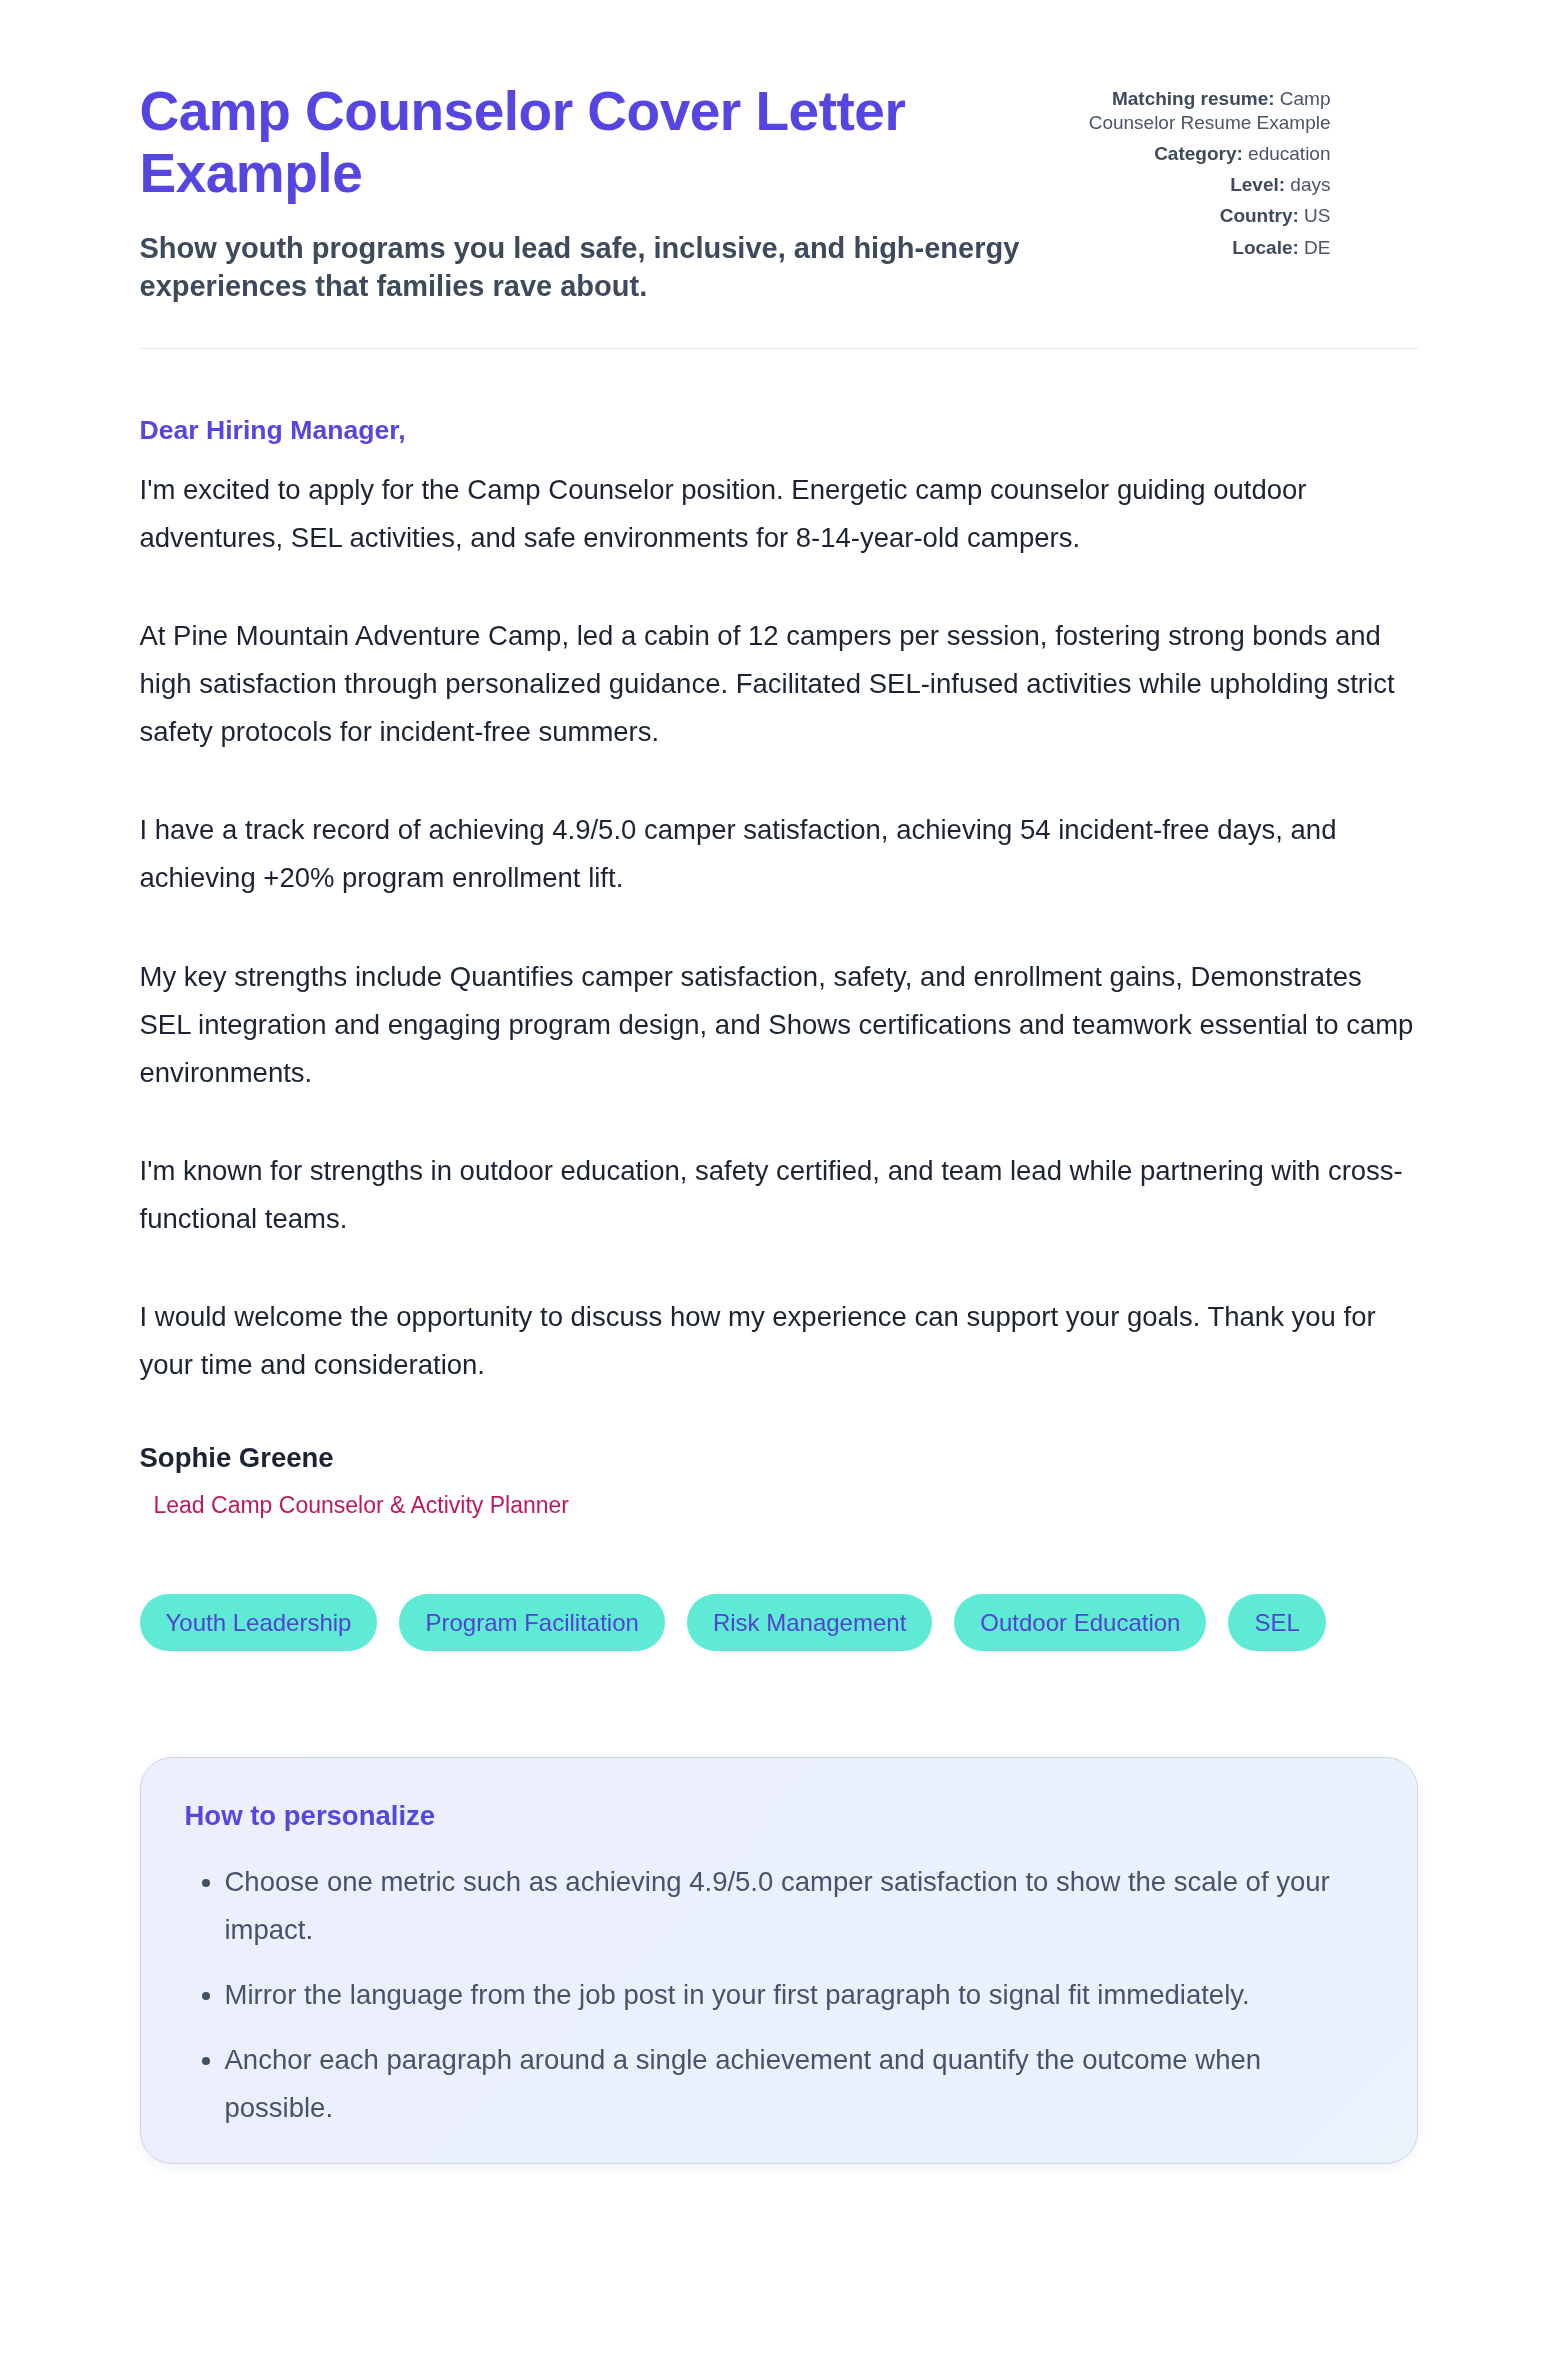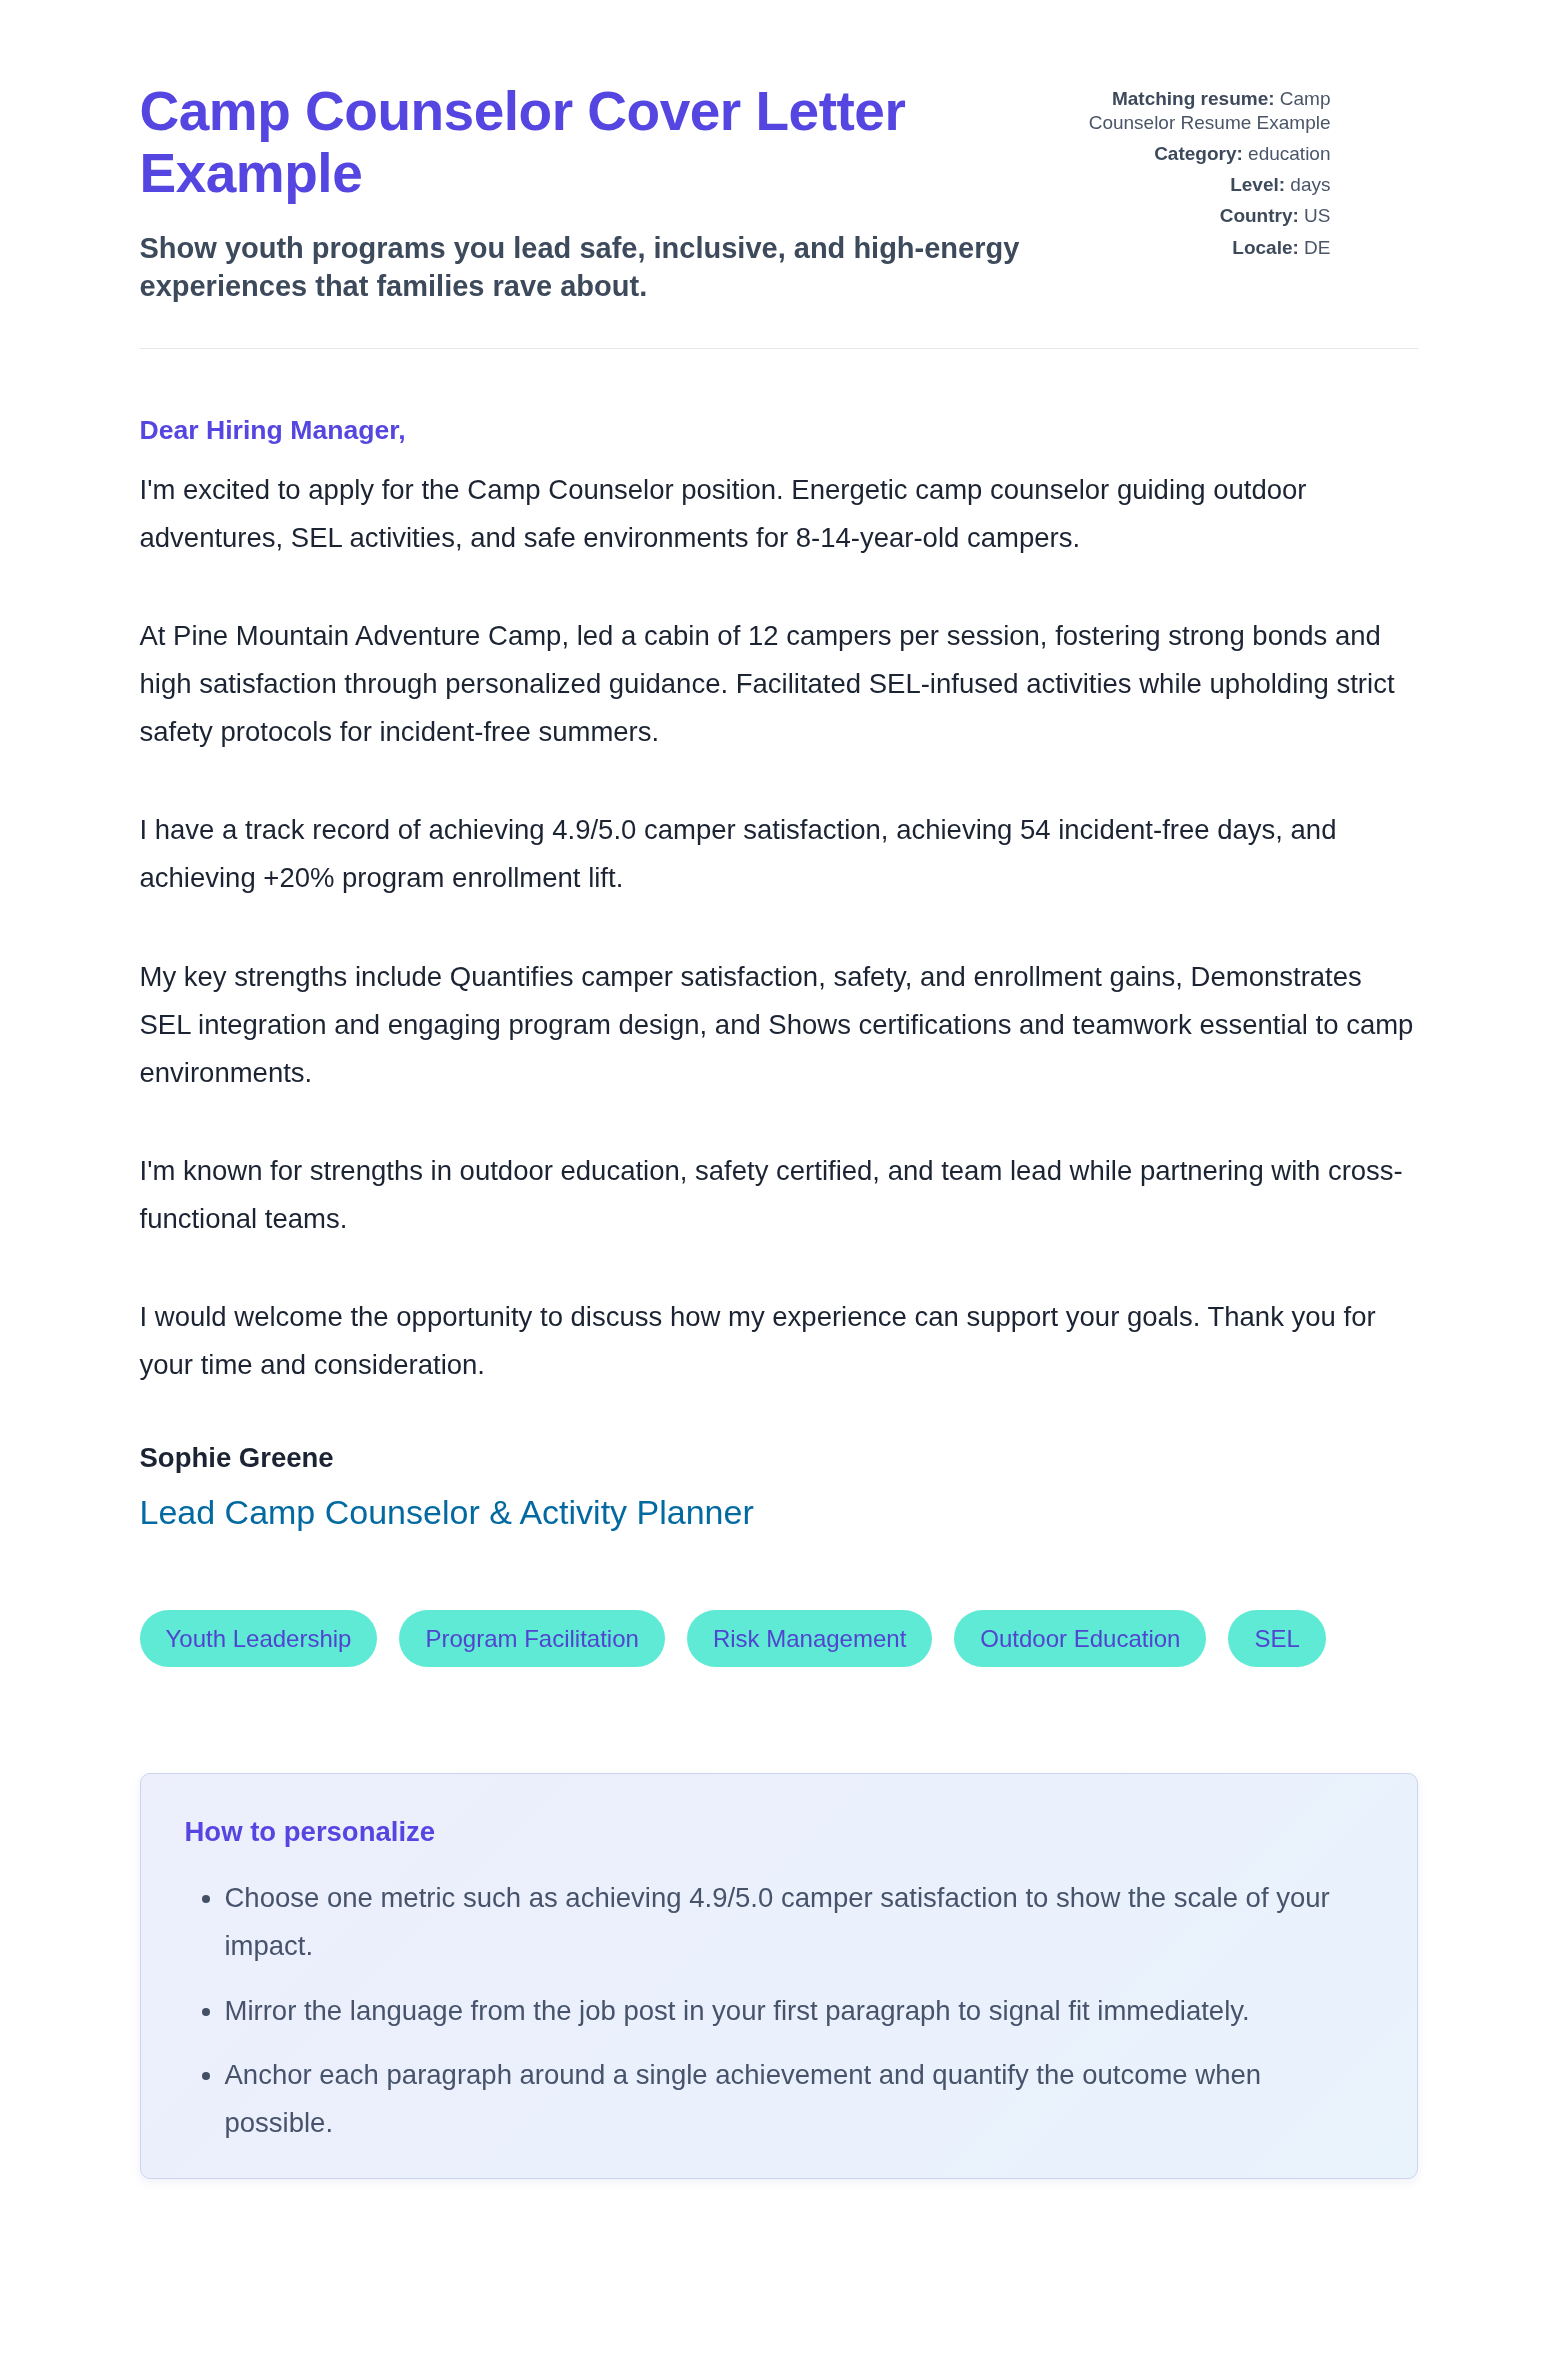--- a/index.html
+++ b/index.html
@@ -66,44 +66,44 @@
     color: #1c2433;
   }
   .sig-name {
     margin: 41px 0 0;
     font-size: 27.5px;
     font-weight: 700;
     color: #1c2433;
     line-height: 1.4;
   }
   .sig-title {
-    margin: 11px 0 0;
-    font-size: 34px;
+    margin: 11px 14px 0;
+    font-size: 23px;
     font-weight: 400;
-    color: #0369a1;
+    color: #be185d;
     line-height: 1.4;
   }
 
   
   .tags { margin-top: 73px; display: flex; flex-wrap: wrap; gap: 22px; }
   .tag {
     display: inline-block;
     padding: 13px 26px;
     border-radius: 9157px;
     background: #5eead4;
     color: #5144cf;
     font-size: 24px;
     line-height: 1.3;
     white-space: nowrap;
   }
 
   
   .personalize-card {
     margin-top: 106px;
-    border-radius: 10px;
+    border-radius: 32px;
     border: 1.4px solid #ccd4ee;
     background: linear-gradient(135deg, #edeffc 0%, #eaf0fc 45%, #e9f3fc 100%);
     padding: 42px 44px 31px;
     box-shadow: 0 3.7px 9.2px rgba(120, 130, 200, 0.10);
     box-sizing: border-box;
   }
   .personalize-card h2 {
     margin: 0 0 26px;
     font-size: 27.5px;
     font-weight: 700;

